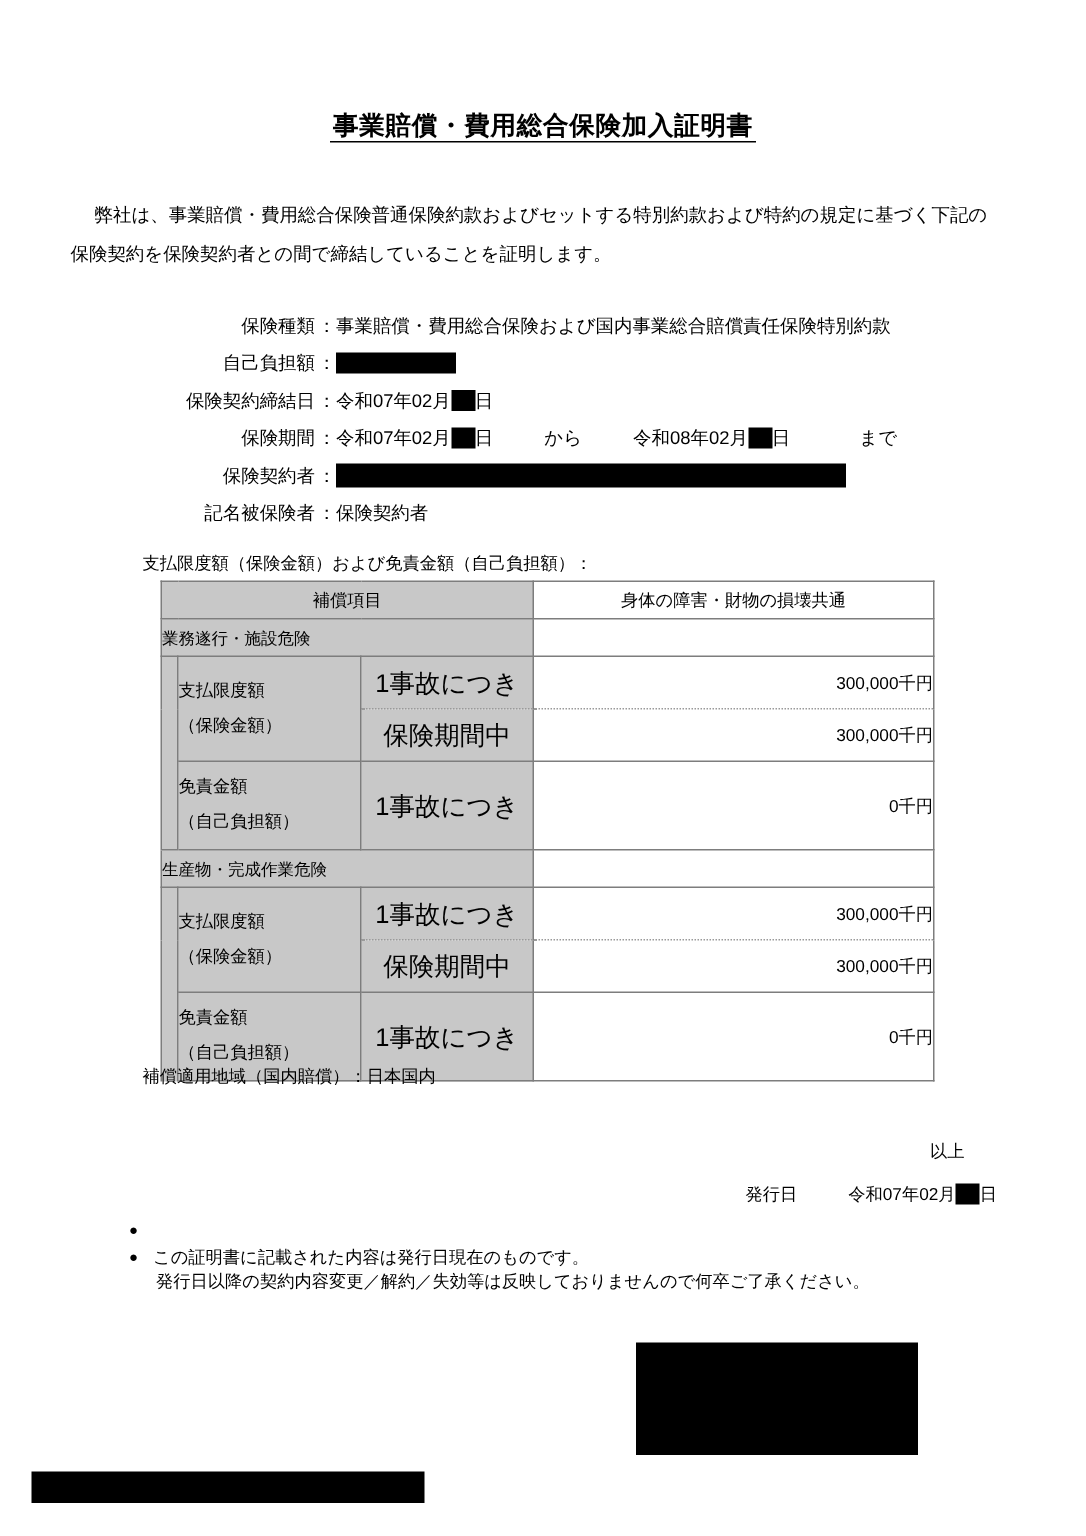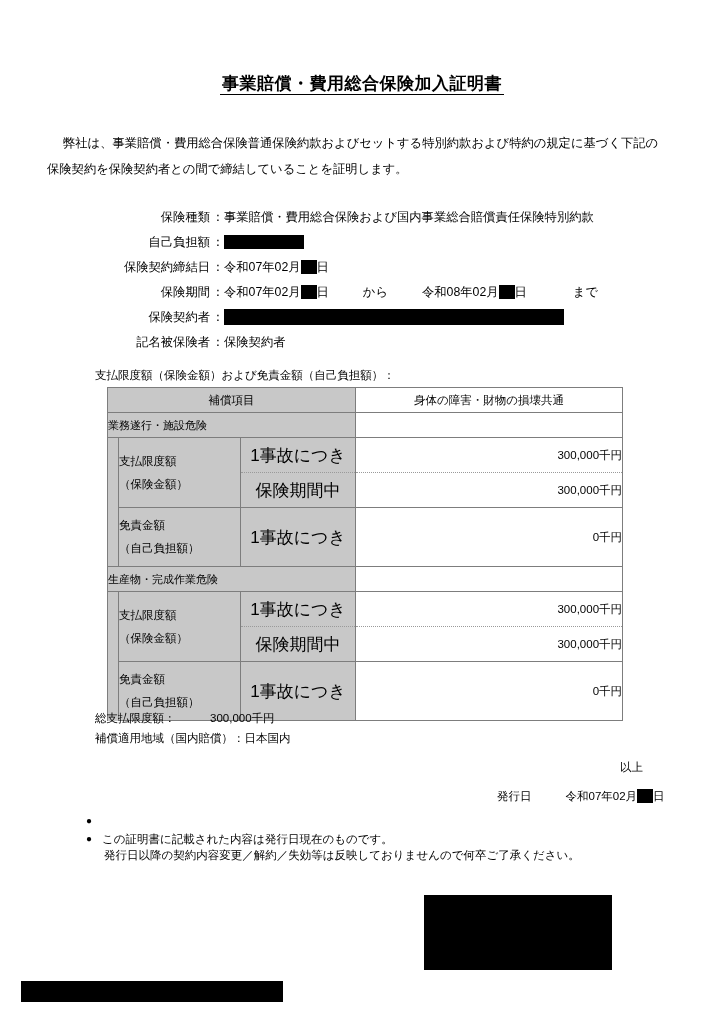--- a/index.html
+++ b/index.html
@@ -298,23 +298,20 @@
           <div>免責金額</div>
           <div>（自己負担額）</div>
         </td>
         <td class="shade lbl-1line" style="height:58px">1事故につき</td>
         <td class="amt" style="height:58px">0千円</td>
       </tr>
     </tbody>
   </table>
 
   <div class="totals">
-    <div>
-      <span class="t-label">総支払限度額：</span><span>300,000千円</span>
-    </div>
     <div>補償適用地域（国内賠償）：日本国内</div>
   </div>
 
   <div class="ijo">以上</div>
   <div class="issue-line">
     <span>発行日</span><span class="gap-from"></span><span>令和07年02月</span><span class="redact redact-day"></span><span>日</span>
   </div>
 
   <div class="notes">
     <div class="note-item">

